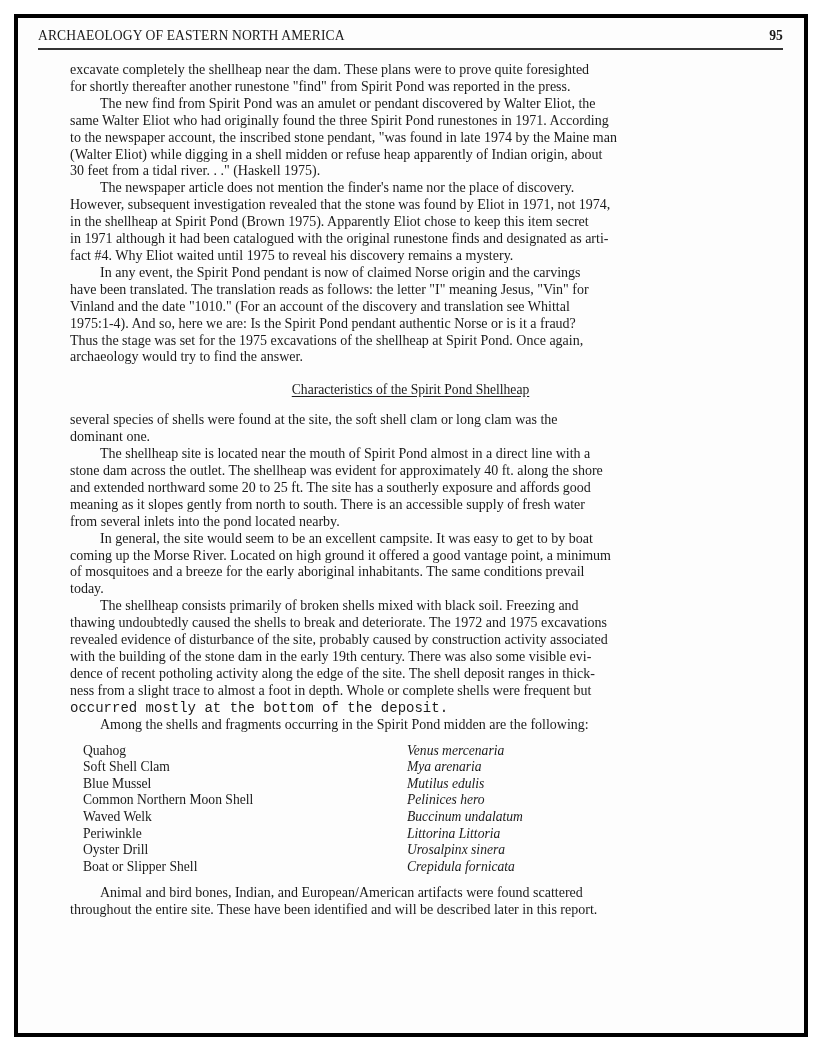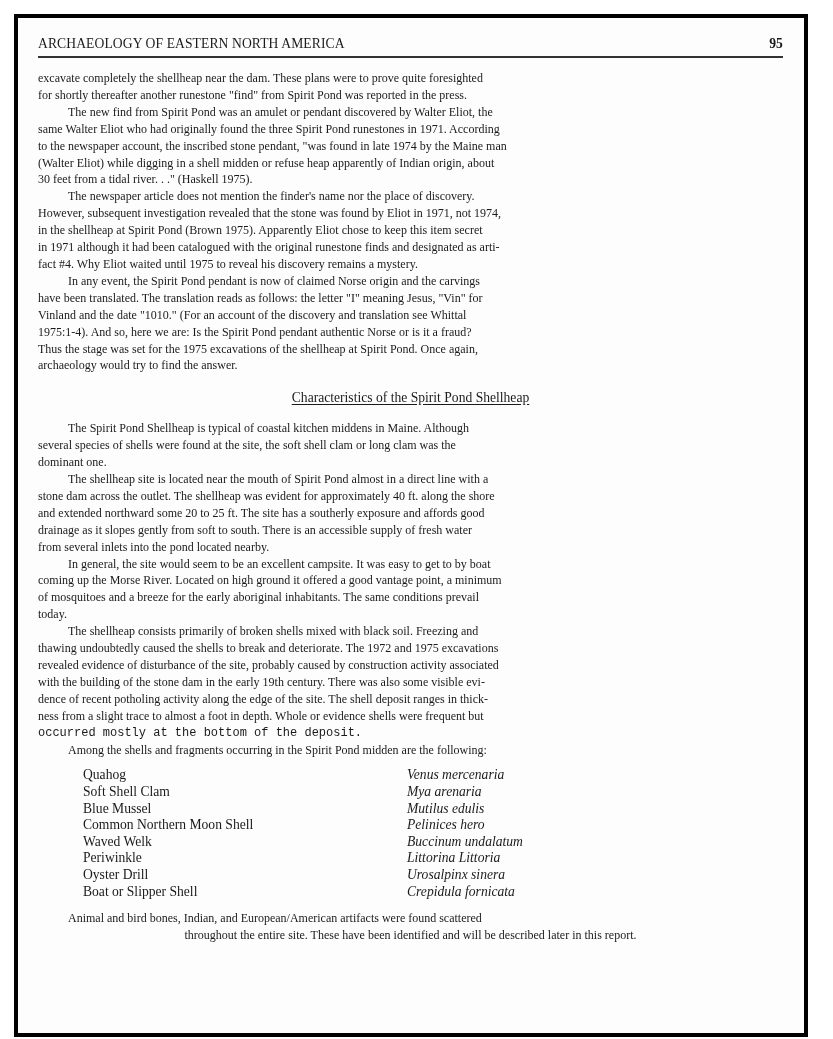--- a/index.html
+++ b/index.html
@@ -34,29 +34,29 @@
     .running-head {
       display: flex;
       justify-content: space-between;
       align-items: baseline;
       font-size: 13.6px;
       letter-spacing: 0.1px;
       padding-bottom: 2px;
       border-bottom: 2px solid #333333;
       margin-bottom: 12px;
       height: 18px;
-      margin-top: 8px;
     }
     .running-head .folio {
       font-weight: bold;
     }
     .body-text {
-      font-size: 12px;
+      font-size: 14px;
       line-height: 16.9px;
       text-align: left;
+      margin-left: 32px;
     }
     .body-text p {
       margin: 0;
       text-indent: 0;
     }
     .body-text p.indent {
       text-indent: 30px;
     }
     .section-heading {
       text-align: center;
@@ -120,44 +120,43 @@
           <span class="line" style="text-indent: 0px;">1975:1-4).  And so, here we are: Is the Spirit Pond pendant authentic Norse or is it a fraud?</span>
           <span class="line" style="text-indent: 0px;">Thus the stage was set for the 1975 excavations of the shellheap at Spirit Pond.  Once again,</span>
           <span class="line" style="text-indent: 0px;">archaeology would try to find the answer.</span>
         </p>
     </div>
 
     <div class="section-heading">Characteristics of the Spirit Pond Shellheap</div>
 
     <div class="body-text">
       <p class="indent">
-          <span class="line">The Spirit Pond Shellheap is typical of coastal kitchen middens in  Maine.  Although</span>
           <span class="line" style="text-indent: 0px;">several species of shells were found at the site, the soft shell clam or long clam was the</span>
           <span class="line" style="text-indent: 0px;">dominant one.</span>
         </p>
       <p class="indent">
           <span class="line">The shellheap site is located near the mouth of Spirit Pond almost in a direct line with a</span>
           <span class="line" style="text-indent: 0px;">stone dam across the outlet.  The shellheap was evident for approximately 40 ft. along the shore</span>
           <span class="line" style="text-indent: 0px;">and extended northward some 20 to 25 ft.  The site has a southerly exposure and affords good</span>
-          <span class="line" style="text-indent: 0px;">drainage as it slopes gently from soft to south.  There is an accessible supply of fresh water</span>
+          <span class="line" style="text-indent: 0px;">meaning as it slopes gently from north to south.  There is an accessible supply of fresh water</span>
           <span class="line" style="text-indent: 0px;">from several inlets into the pond located nearby.</span>
         </p>
       <p class="indent">
           <span class="line">In general, the site would seem to be an excellent campsite.  It was easy to get to by boat</span>
           <span class="line" style="text-indent: 0px;">coming up the Morse River.  Located on high ground it offered a good vantage point, a minimum</span>
           <span class="line" style="text-indent: 0px;">of mosquitoes and a breeze for the early aboriginal inhabitants.  The same conditions prevail</span>
           <span class="line" style="text-indent: 0px;">today.</span>
         </p>
       <p class="indent">
           <span class="line">The shellheap consists primarily of broken shells mixed with black soil.  Freezing and</span>
           <span class="line" style="text-indent: 0px;">thawing undoubtedly caused the shells to break and deteriorate.  The 1972 and 1975 excavations</span>
           <span class="line" style="text-indent: 0px;">revealed evidence of disturbance of the site, probably caused by construction activity associated</span>
           <span class="line" style="text-indent: 0px;">with the building of the stone dam in the early 19th century.  There was also some visible evi-</span>
           <span class="line" style="text-indent: 0px;">dence of recent potholing activity along the edge of the site.  The shell deposit ranges in thick-</span>
-          <span class="line" style="text-indent: 0px;">ness from a slight trace to almost a foot in depth.  Whole or evidence shells were frequent but</span>
+          <span class="line" style="text-indent: 0px;">ness from a slight trace to almost a foot in depth.  Whole or complete shells were frequent but</span>
           <span class="line" style="text-indent: 0px; font-family: Liberation Mono, monospace;">occurred mostly at the bottom of the deposit.</span>
         </p>
       <p class="indent">
           <span class="line">Among the shells and fragments occurring in the Spirit Pond midden are the following:</span>
         </p>
     </div>
 
     <table class="species-table">
       <tbody>
         <tr>
@@ -191,18 +190,18 @@
         <tr>
           <td class="common">Boat or Slipper Shell</td>
           <td class="sci">Crepidula fornicata</td>
         </tr>
       </tbody>
     </table>
 
     <div class="body-text">
       <p class="indent">
           <span class="line">Animal and bird bones, Indian, and European/American artifacts were found scattered</span>
-          <span class="line" style="text-indent: 0px; text-align: center;">throughout the entire site.  These have been identified and will be described later in this report.</span>
+          <span class="line" style="text-indent: 0px;">throughout the entire site.  These have been identified and will be described later in this report.</span>
         </p>
     </div>
 
   </div>
 </div>
 
 </body></html>

